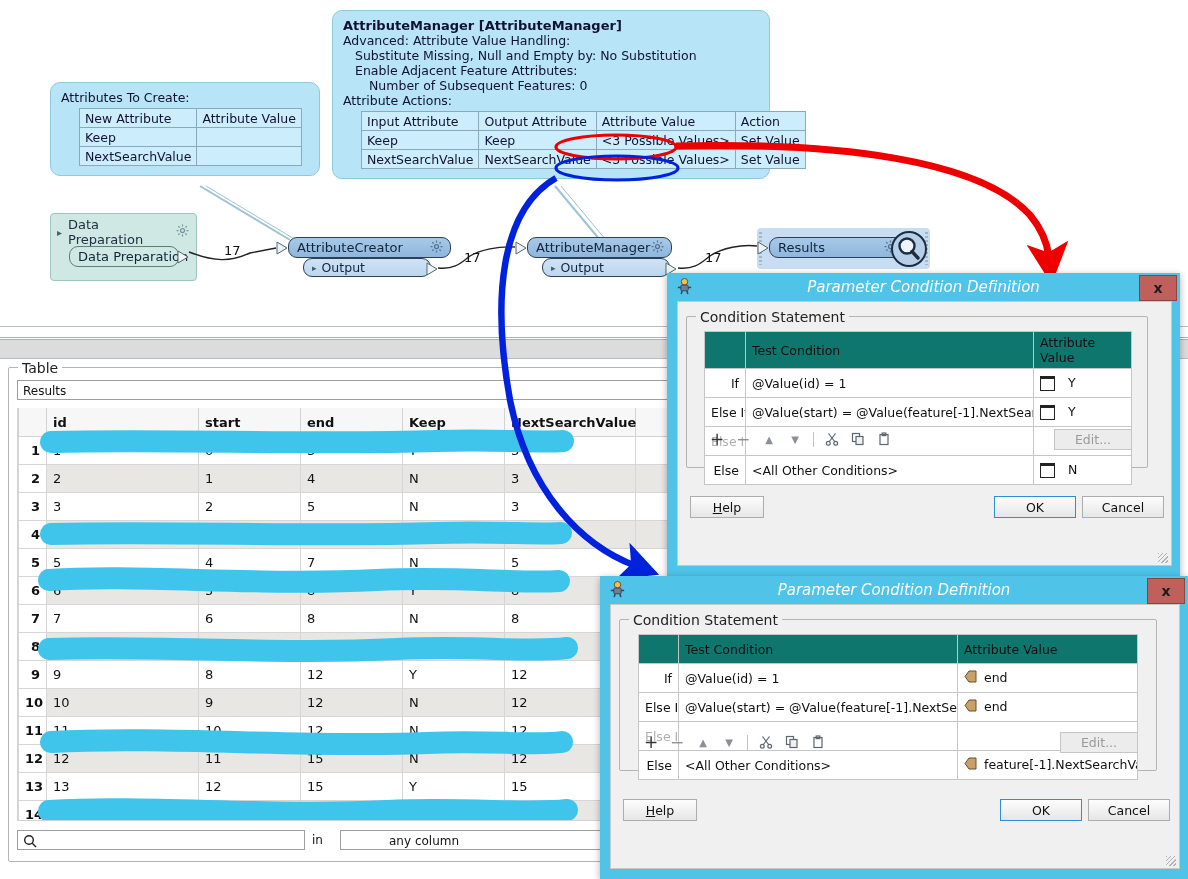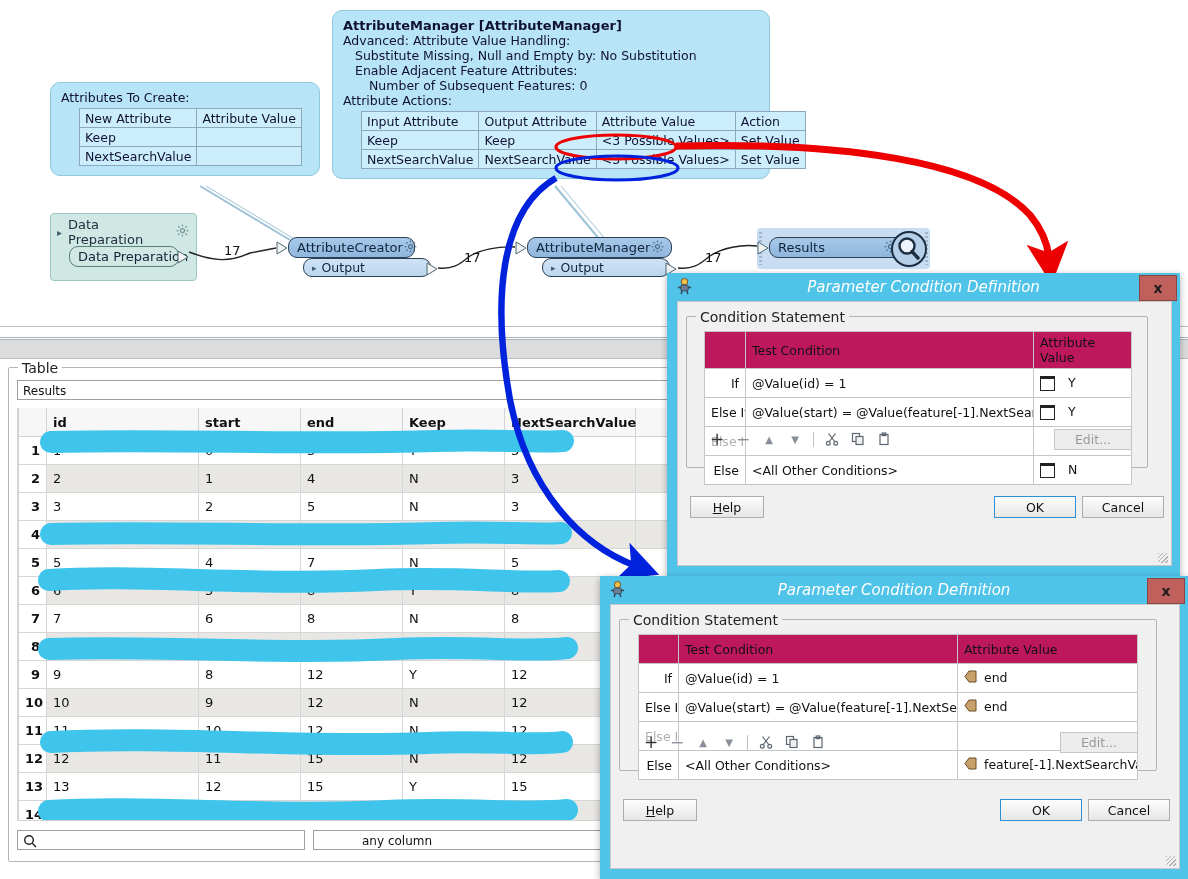--- a/index.html
+++ b/index.html
@@ -96,21 +96,21 @@
   .dlg-close{
     position:absolute;right:3px;top:2px;width:36px;height:24px;background:#c0605c;
     border:1px solid #8d4441;color:#1b1b1b;font-weight:bold;font-size:14px;
     display:flex;align-items:center;justify-content:center;
     font-family:"DejaVu Sans", sans-serif;
   }
   .dlg-body{background:#f0f0f0;border:1px solid #c8c8c8;position:absolute;}
   .cond-table{border-collapse:collapse;table-layout:fixed;width:100%;
     font-family:"DejaVu Sans", sans-serif;font-size:12.5px;background:#fff;}
   .cond-table th{
-    border:1px solid #c6c6c6;background:#be185d;text-align:left;font-weight:normal;
+    border:1px solid #c6c6c6;background:#0f766e;text-align:left;font-weight:normal;
     padding:3px 6px;height:22px;color:#111;
   }
   .cond-table td{
     border:1px solid #c6c6c6;background:#fff;padding:3px 6px;height:22px;color:#111;
     overflow:hidden;white-space:nowrap;
   }
   td.lbl{text-align:right;font-weight:normal;color:#111;}
   td.lbl.dim{color:#b0b0b0;}
   .ghost{color:#b5b5b5;}
   .btn{
@@ -210,21 +210,21 @@
       <span>Data Preparation</span>
     </div>
     <div class="abs" style="left:126px;top:36px;">
       <svg width="12" height="14">
           <polygon points="1,1 11,7 1,13" fill="#f5f5f5" stroke="#4b6a72" stroke-width="1"></polygon>
         </svg>
     </div>
   </div>
 
   <div class="abs" style="left:288px;top:237px;">
-    <div class="node" style="width:127px;">
+    <div class="node" style="width:163px;">
       <span>AttributeCreator</span>
       <span class="gear">
         <svg width="15" height="15" viewBox="0 0 24 24" fill="none" stroke="#3b5a75" stroke-width="2">
           <circle cx="12" cy="12" r="3.2"></circle>
           <path d="M12 2.5v3M12 18.5v3M2.5 12h3M18.5 12h3M5.2 5.2l2.1 2.1M16.7 16.7l2.1 2.1M18.8 5.2l-2.1 2.1M7.3 16.7l-2.1 2.1"></path>
         </svg>
       </span>
     </div>
     <div class="node lite abs" style="left:15px;top:21px;width:128px;">
       <span style="color:#3b5a75;font-size:9px;margin-right:5px;">▸</span>
@@ -487,21 +487,21 @@
     <div class="textfield abs" style="left:8px;top:462px;width:288px;padding-left:26px;">
       <span></span>
     </div>
     <div class="abs" style="left:14px;top:466px;">
       <svg width="14" height="14" viewBox="0 0 14 14" fill="none" stroke="#222" stroke-width="1.4">
         <circle cx="6" cy="6" r="4.3"></circle>
           <line x1="9.3" y1="9.3" x2="13" y2="13"></line>
       </svg>
     </div>
     <div class="abs" style="left:303px;top:465px;font-family:'DejaVu Sans',sans-serif;font-size:12px;color:#111;">in</div>
-    <div class="textfield abs" style="left:304px;top:462px;width:344px;padding-left:48px;">
+    <div class="textfield abs" style="left:331px;top:462px;width:344px;padding-left:48px;">
       <span>any column</span>
     </div>
   </div>
 </div>
 
 <svg class="abs" style="left:0;top:0;width:1188px;height:879px;pointer-events:none;">
   <defs>
     <marker id="redhead" markerWidth="6" markerHeight="6" refX="2.2" refY="3" orient="auto">
       <path d="M0,0 L6,3 L0,6 L1.4,3 Z" fill="#ee0000"></path>
     </marker>

